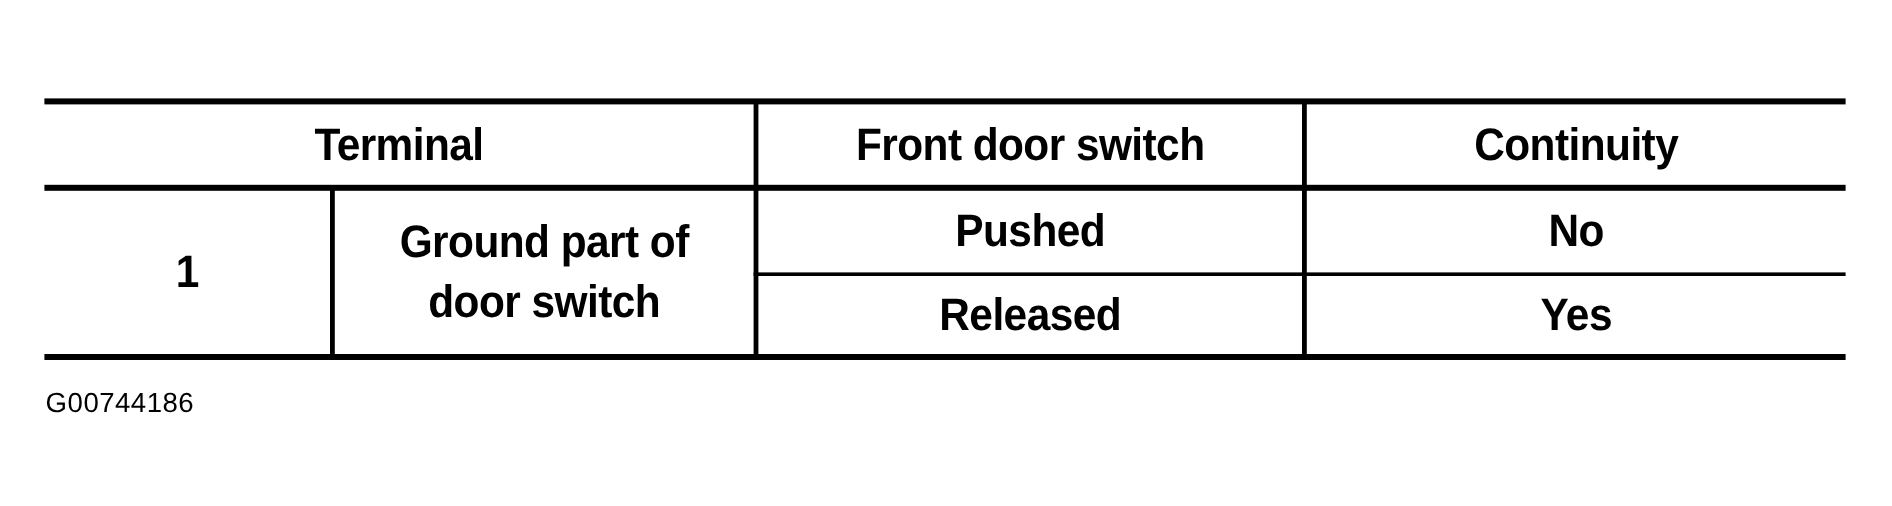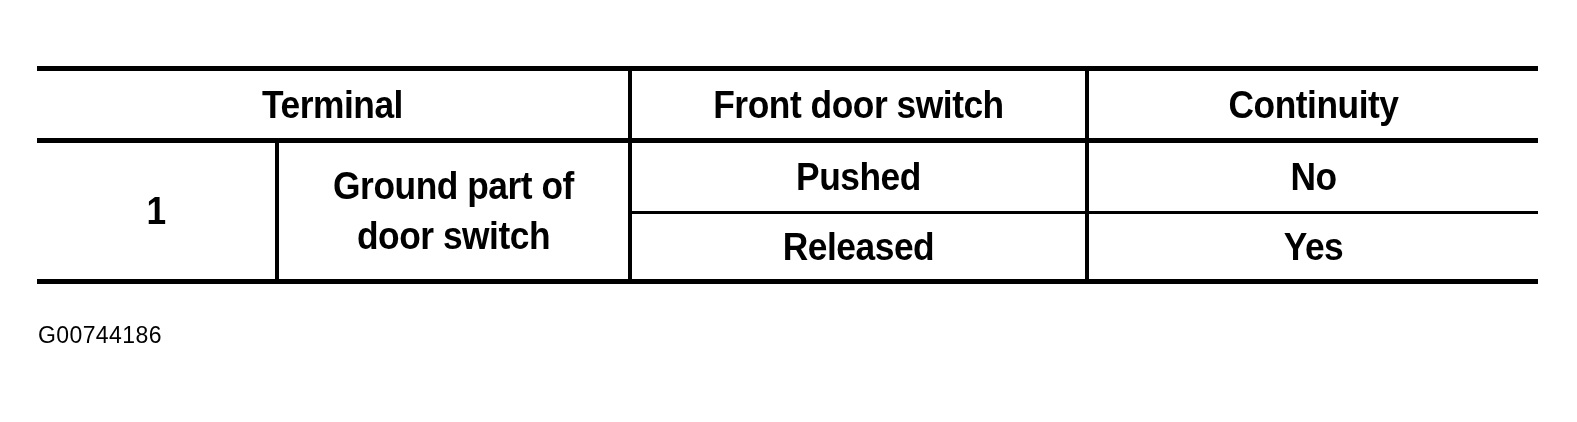--- a/index.html
+++ b/index.html
@@ -15,21 +15,21 @@
     overflow: hidden;
     font-family: "Liberation Sans", "DejaVu Sans", sans-serif;
     color: #000000;
     -webkit-font-smoothing: none;
   }
 
   
   #table-figure {
     position: absolute;
     left: 37px;
-    top: 66px;
+    top: 82px;
     width: 1501px;
     height: 218px;
   }
 
   .rule {
     position: absolute;
     background: #000000;
     left: 0;
   }
   .rule-thick { height: 5px; width: 1501px; }

